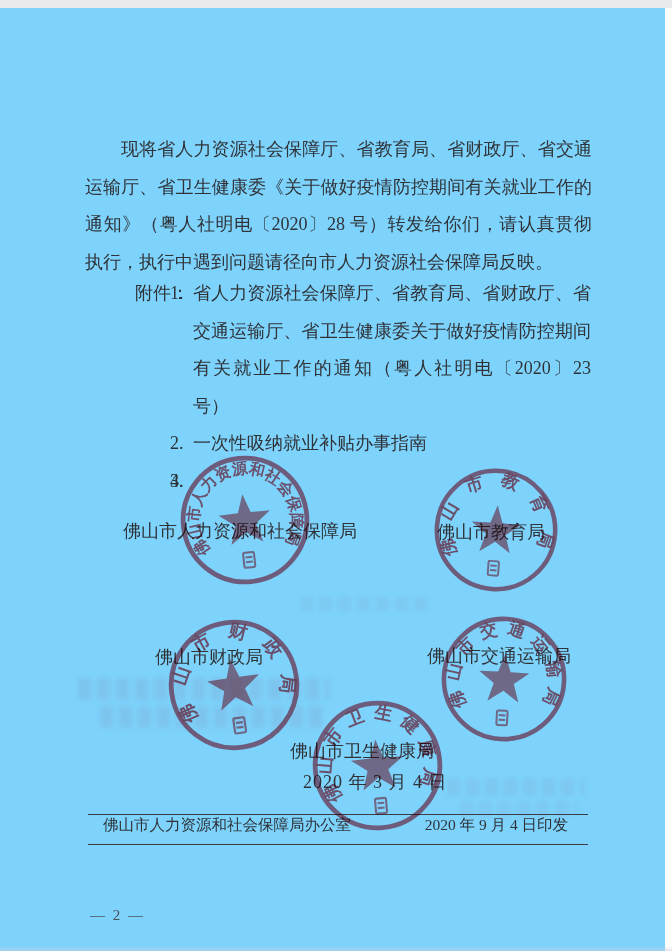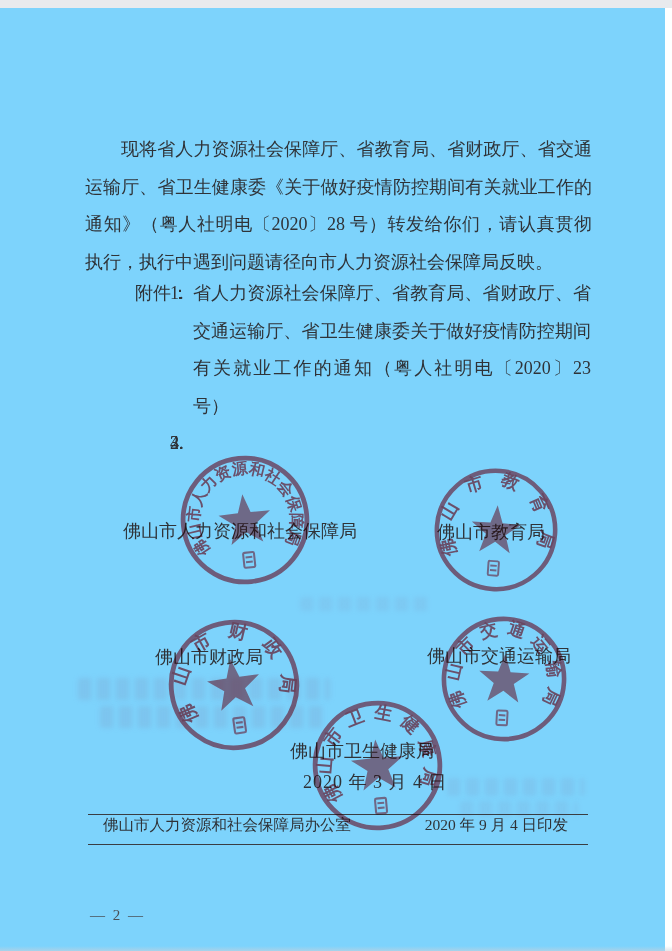--- a/index.html
+++ b/index.html
@@ -112,20 +112,21 @@
 
   <div class="attachment">
     <span class="attach-label">附件：</span>
     <div class="attach-items">
       <div class="attach-item">
         <span class="attach-num">1.</span>
         <span>省人力资源社会保障厅、省教育局、省财政厅、省交通运输厅、省卫生健康委关于做好疫情防控期间有关就业工作的通知（粤人社明电〔2020〕23 号）</span>
       </div>
       <div class="attach-item">
         <span class="attach-num">2.</span>
+        <span>一次性吸纳就业补贴办事指南</span>
       </div>
       <div class="attach-item">
         <span class="attach-num">3.</span>
       </div>
       <div class="attach-item">
         <span class="attach-num">4.</span>
       </div>
     </div>
   </div>
 

